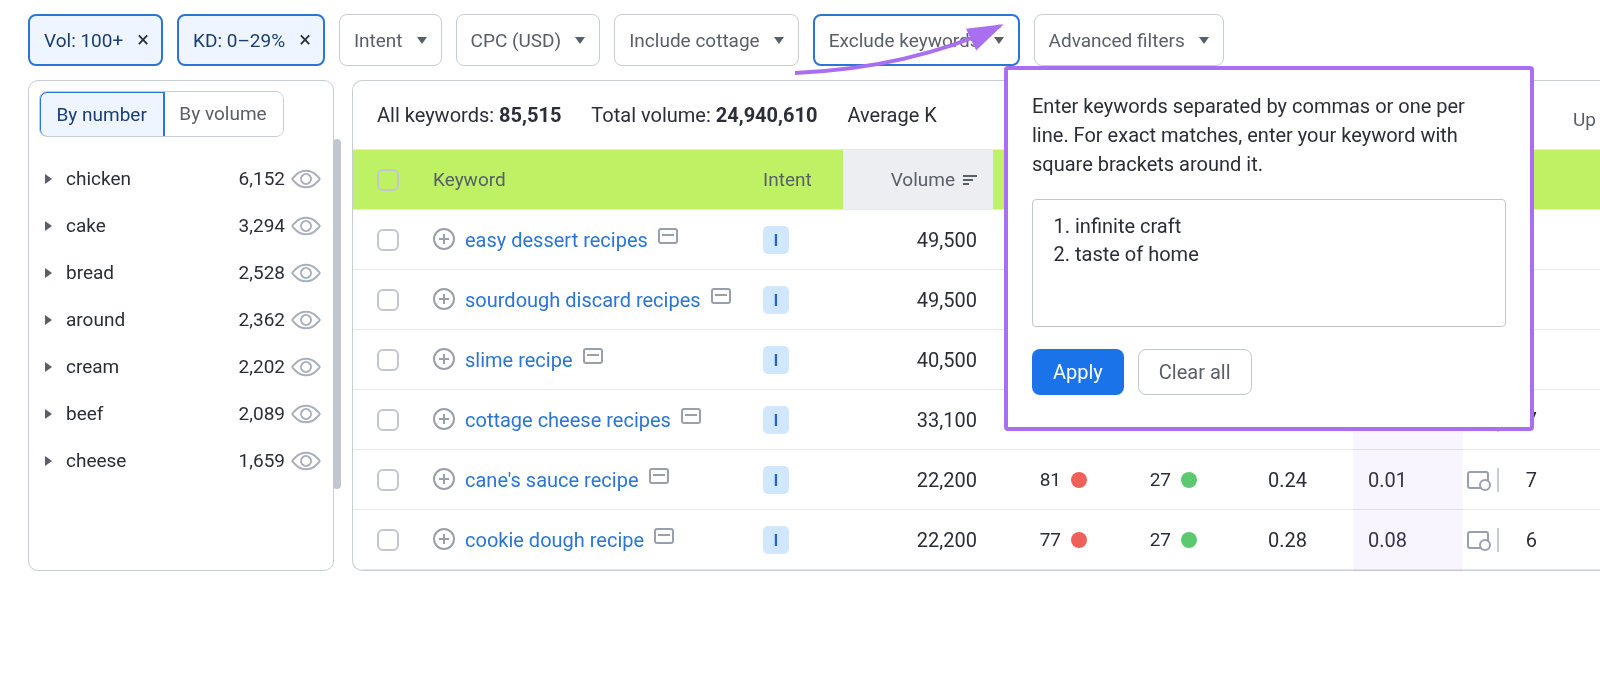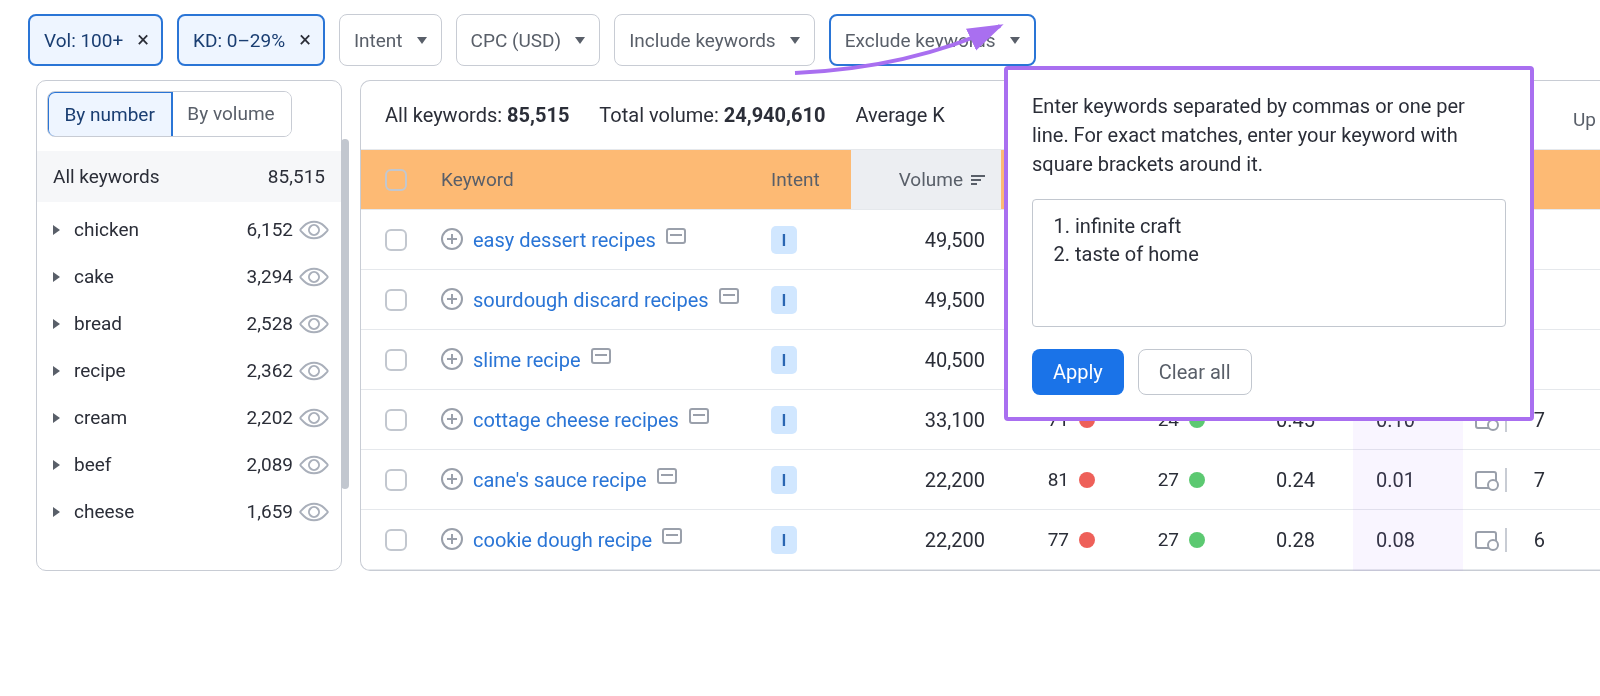--- a/index.html
+++ b/index.html
@@ -79,21 +79,20 @@
   }
 
   
   .sidebar {
     width: 306px;
     flex-shrink: 0;
     border: 1.5px solid var(--gray-border);
     border-radius: 10px;
     padding: 10px 0 0;
     position: relative;
-    margin-left: 8px;
   }
   .tab-row {
     display:flex;
     gap:0;
     margin: 0 10px 14px;
     border: 1.5px solid var(--gray-border);
     border-radius: 8px;
     overflow:hidden;
     width: max-content;
   }
@@ -184,21 +183,21 @@
 
   
   .thead, .trow {
     display: grid;
     grid-template-columns: 56px 330px 80px 150px 110px 110px 110px 100px 80px 40px;
     align-items:center;
     padding: 0 0 0 24px;
     min-height: 60px;
   }
   .thead {
-    background: #fdba74;
+    background: #bef264;
     color: var(--gray-text);
     font-size: 19px;
     border-bottom: 1.5px solid var(--row-border);
     height: 54px;
   }
   .thead .vol {
     display:flex;
     align-items:center;
     justify-content:flex-end;
     gap:8px;
@@ -259,21 +258,21 @@
 
   
   .popover {
     position: absolute;
     top: 66px;
     left: 1004px;
     width: 530px;
     background: #fff;
     border: 4px solid var(--purple);
     border-radius: 4px;
-    padding: 22px 24px 22px;
+    padding: 22px 24px 32px;
     z-index: 10;
   }
   .popover p { margin:0 0 20px; font-size:20px; line-height:1.45;}
   .kw-box {
     border:1.5px solid #c2c7cf;
     border-radius:4px;
     padding: 12px 16px;
     height: 128px;
     font-size:20px;
   }
@@ -325,39 +324,39 @@
   </div>
   <div class="pill">
     <span>Intent</span>
     <span class="chev"></span>
   </div>
   <div class="pill">
     <span>CPC (USD)</span>
     <span class="chev"></span>
   </div>
   <div class="pill">
-    <span>Include keywords</span>
+    <span>Include cottage</span>
     <span class="chev"></span>
   </div>
   <div class="pill" style="border:2px solid var(--blue-border);">
     <span>Exclude keywords</span>
+    <span class="chev"></span>
+  </div>
+  <div class="pill">
+    <span>Advanced filters</span>
     <span class="chev"></span>
   </div>
 </div>
 
 <div class="wrap">
 
   <div class="sidebar">
     <div class="tab-row">
       <div class="tab-btn active">By number</div>
       <div class="tab-btn">By volume</div>
-    </div>
-    <div class="all-keywords-row">
-      <span>All keywords</span>
-      <span>85,515</span>
     </div>
     <div class="sidebar-list" id="sidebar-list">
         <div class="side-item">
           <span class="chev-right"></span>
           <span class="label">chicken</span>
           <span class="count">6,152</span>
           <span class="eye"></span>
         </div>
         <div class="side-item">
           <span class="chev-right"></span>
@@ -366,21 +365,21 @@
           <span class="eye"></span>
         </div>
         <div class="side-item">
           <span class="chev-right"></span>
           <span class="label">bread</span>
           <span class="count">2,528</span>
           <span class="eye"></span>
         </div>
         <div class="side-item">
           <span class="chev-right"></span>
-          <span class="label">recipe</span>
+          <span class="label">around</span>
           <span class="count">2,362</span>
           <span class="eye"></span>
         </div>
         <div class="side-item">
           <span class="chev-right"></span>
           <span class="label">cream</span>
           <span class="count">2,202</span>
           <span class="eye"></span>
         </div>
         <div class="side-item">

